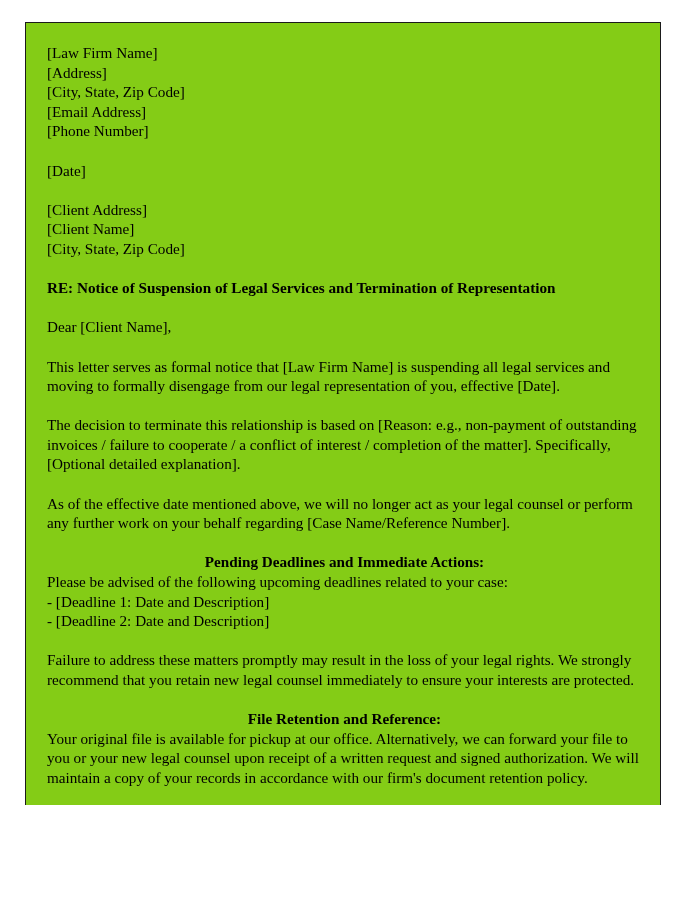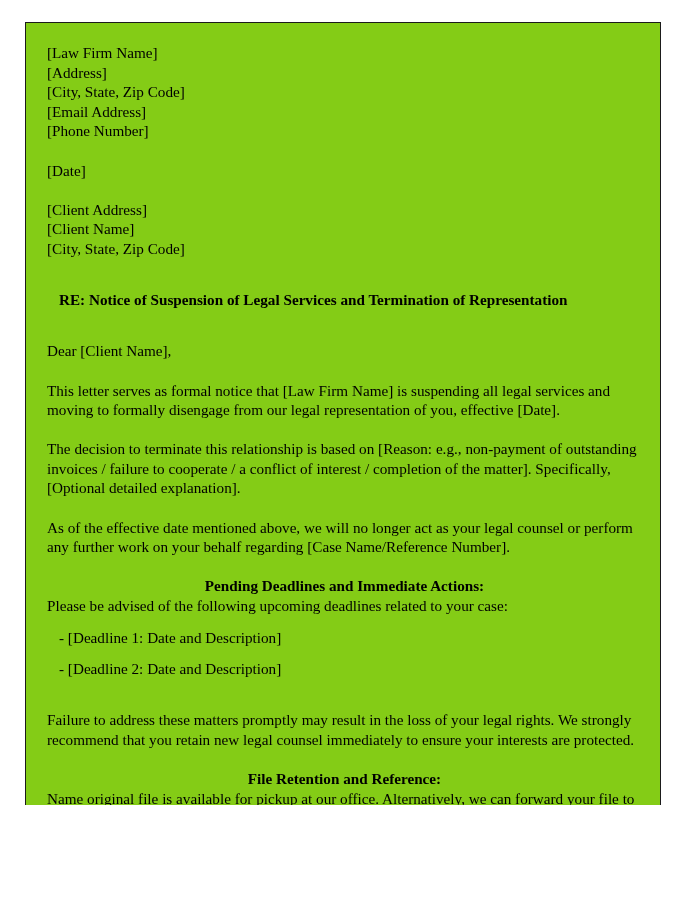--- a/index.html
+++ b/index.html
@@ -58,25 +58,25 @@
   }
 
   .heading {
     font-weight: bold;
     margin: 0;
     text-align: center;
   }
 
   .subject {
     font-weight: bold;
-    margin: 12px;
+    margin: 0;
   }
 
   .list-item {
-    margin: 12px;
+    margin: 0;
     white-space: pre;
   }
 </style>
 </head>
 <body>
 
 <div class="page">
   <div class="page-body">
 
     <div class="addr-block">
@@ -128,18 +128,18 @@
     <p class="list-item">- [Deadline 1: Date and Description]</p>
     <p class="list-item">- [Deadline 2: Date and Description]</p>
 
     <div class="blank"></div>
 
     <p class="para">Failure to address these matters promptly may result in the loss of your legal rights. We strongly recommend that you retain new legal counsel immediately to ensure your interests are protected.</p>
 
     <div class="blank"></div>
 
     <p class="heading">File Retention and Reference:</p>
-    <p class="para">Name original file is available for pickup at our office. Alternatively, we can forward your file to you or your new legal counsel upon receipt of a written request and signed authorization. We will maintain a copy of your records in accordance with our firm's document retention policy.</p>
+    <p class="para">Your original file is available for pickup at our office. Alternatively, we can forward your file to you or your new legal counsel upon receipt of a written request and signed authorization. We will maintain a copy of your records in accordance with our firm's document retention policy.</p>
 
     <div class="blank"></div>
 
   </div>
 </div>
 
 </body></html>

